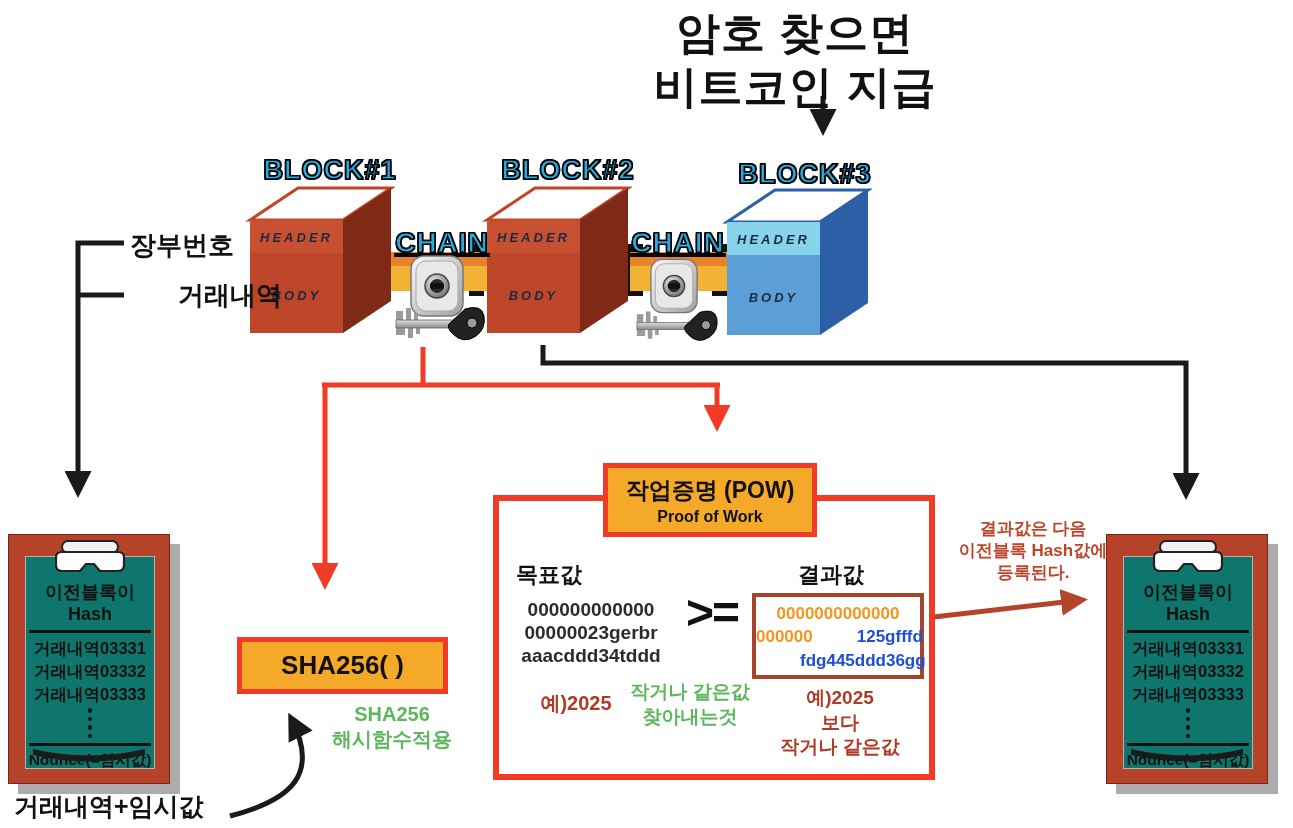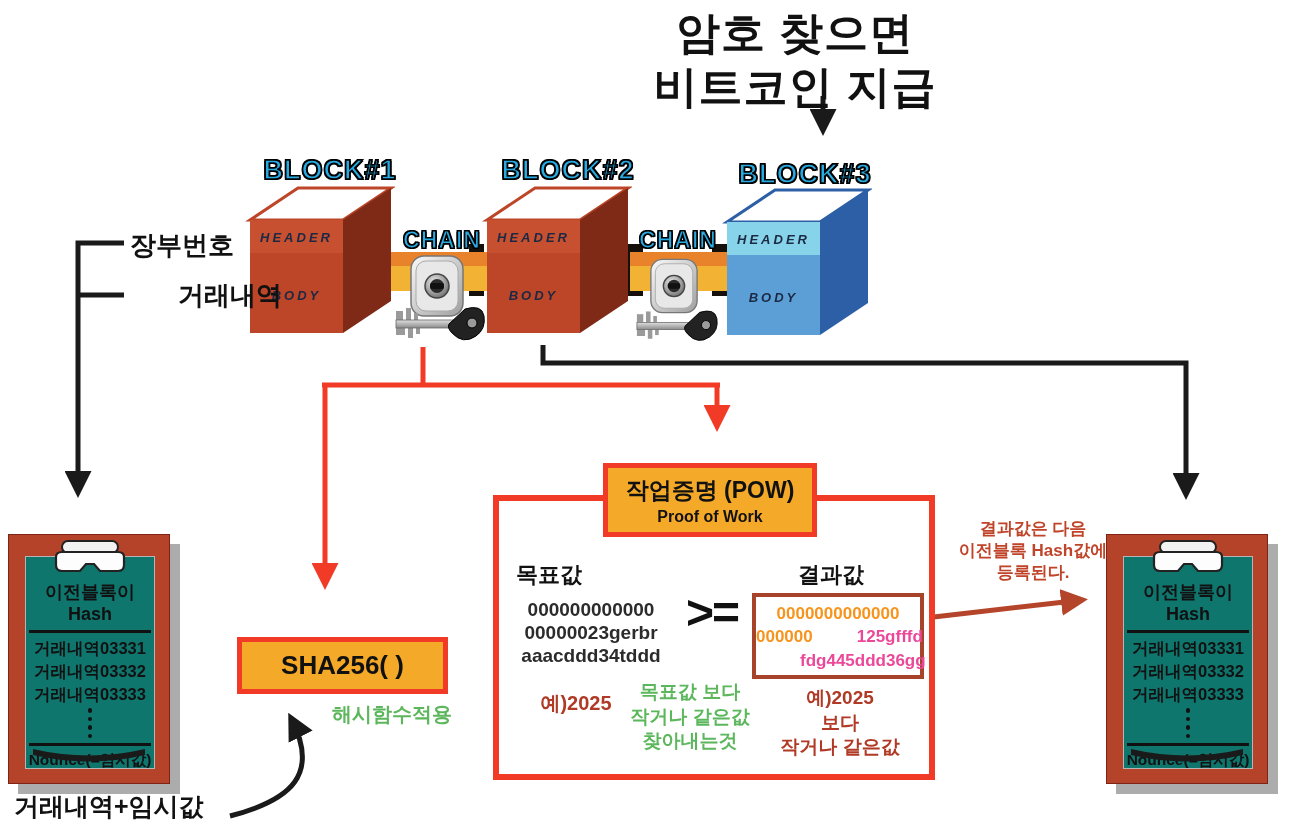--- a/index.html
+++ b/index.html
@@ -4,40 +4,40 @@
 <style>
   html,body{margin:0;padding:0;background:#fff;}
   body{font-family:"Liberation Sans","DejaVu Sans",sans-serif;}
   .canvas{position:relative;width:1293px;height:828px;background:#fff;overflow:hidden;}
   .abs{position:absolute;}
   .ctr{text-align:center;}
   .top-title{font-size:44px;font-weight:bold;color:#111;line-height:1.22;letter-spacing:1px;}
   .blk-label{font-size:27px;font-weight:800;color:#29ABE2;-webkit-text-stroke:1.4px #000;
              text-shadow:1px 1px 0 #000,-1px -1px 0 #000,1px -1px 0 #000,-1px 1px 0 #000;
              letter-spacing:1px;}
-  .chain-label{font-size:23px;font-weight:800;color:#29ABE2;-webkit-text-stroke:1.2px #000;
+  .chain-label{font-size:28px;font-weight:800;color:#29ABE2;-webkit-text-stroke:1.2px #000;
              text-shadow:1px 1px 0 #000,-1px -1px 0 #000,1px -1px 0 #000,-1px 1px 0 #000;
-             letter-spacing:1px;}
+             letter-spacing:1px;text-decoration:underline;}
   .face-label{font-size:13px;font-style:italic;font-weight:700;letter-spacing:3px;color:#1b2944;text-align:center;}
   .side-label{font-size:26px;font-weight:bold;color:#111;}
   .sha-box{width:211px;height:57px;background:#F5A929;border:5px solid #F23B26;box-sizing:border-box;
            display:flex;align-items:center;justify-content:center;font-size:26px;font-weight:bold;color:#111;}
   .green-note{color:#5CB75C;font-weight:bold;font-size:20px;line-height:1.25;}
   .pow-outer{width:442px;height:285px;background:#fff;border:6px solid #F23B26;box-sizing:border-box;}
   .pow-title{width:214px;height:74px;background:#F5A929;border:5px solid #F23B26;box-sizing:border-box;
              display:flex;flex-direction:column;align-items:center;justify-content:center;}
   .pow-title .t{font-size:23px;font-weight:bold;color:#111;}
   .pow-title .s{font-size:16px;font-weight:bold;color:#111;margin-top:2px;}
   .pow-h{font-size:22px;font-weight:bold;color:#111;}
   .hashline{font-size:19px;font-weight:bold;color:#2b2b2b;line-height:1.22;}
   .gte{font-size:48px;font-weight:900;color:#111;letter-spacing:-2px;}
   .result-box{width:172px;height:86px;background:#fff;border:4px solid #A8432B;box-sizing:border-box;
               font-size:17px;font-weight:bold;line-height:1.38;text-align:center;padding-top:5px;}
   .orange-d{color:#F7941D;}
-  .dark-d{color:#ec4899;margin-left:44px;}
+  .dark-d{color:#1d4ed8;margin-left:44px;}
   .redex{color:#B03A26;font-weight:bold;font-size:20px;line-height:1.3;}
   .greensm{color:#5CB75C;font-weight:bold;font-size:19px;line-height:1.3;}
   .regnote{color:#C0442A;font-weight:bold;font-size:17px;line-height:1.3;}
   .clipboard{width:162px;height:250px;background:#B5432A;border:1px solid #7e2414;
              box-shadow:10px 10px 0 0 #ACACAC;box-sizing:border-box;}
   .paper{position:absolute;left:16px;top:21px;width:128px;height:211px;background:#0f766e;border:1px solid #b5b5b5;}
   .clip-title{margin-top:23px;text-align:center;font-size:18px;font-weight:bold;color:#111;}
   .rule{height:3px;background:#111;margin:5px 3px 4px 3px;}
   .entries{font-size:16.5px;font-weight:bold;color:#111;line-height:1.38;text-align:center;}
   .dotcol{display:flex;flex-direction:column;align-items:center;gap:4px;margin:3px 0 2px 0;}
@@ -195,20 +195,21 @@
     </svg>
   </div>
 
   <div class="abs side-label" style="left:130px;top:228px;">장부번호</div>
   <div class="abs side-label" style="left:130px;top:278px;margin-left:48px;">거래내역</div>
 
   <div class="abs sha-box" style="left:237px;top:637px;">
     <span>SHA256( )</span>
   </div>
   <div class="abs green-note ctr" style="left:297px;top:702px;width:190px;">
+    <div>SHA256</div>
     <div>해시함수적용</div>
   </div>
 
   <div class="abs pow-outer" style="left:493px;top:495px;"></div>
   <div class="abs pow-title" style="left:603px;top:463px;">
     <div class="t">작업증명 (POW)</div>
     <div class="s">Proof of Work</div>
   </div>
   <div class="abs pow-h" style="left:516px;top:560px;">목표값</div>
   <div class="abs hashline ctr" style="left:498px;top:598px;width:186px;">
@@ -218,21 +219,20 @@
   </div>
   <div class="abs gte" style="left:686px;top:585px;">&gt;=</div>
   <div class="abs pow-h" style="left:798px;top:560px;">결과값</div>
   <div class="abs result-box" style="left:752px;top:593px;">
     <div><span class="orange-d">0000000000000</span></div>
     <div><span class="orange-d">000000</span><span class="dark-d">125gfffd</span></div>
     <div><span class="dark-d">fdg445ddd36gg</span></div>
   </div>
   <div class="abs redex ctr" style="left:516px;top:690px;width:120px;">예)2025</div>
   <div class="abs greensm ctr" style="left:602px;top:680px;width:176px;">
-    <div>목표값 보다</div>
     <div>작거나 같은값</div>
     <div>찾아내는것</div>
   </div>
   <div class="abs redex ctr" style="left:772px;top:686px;width:136px;font-size:19px;">
     <div>예)2025</div>
     <div>보다</div>
     <div>작거나 같은값</div>
   </div>
 
   <div class="abs regnote ctr" style="left:938px;top:518px;width:190px;">

